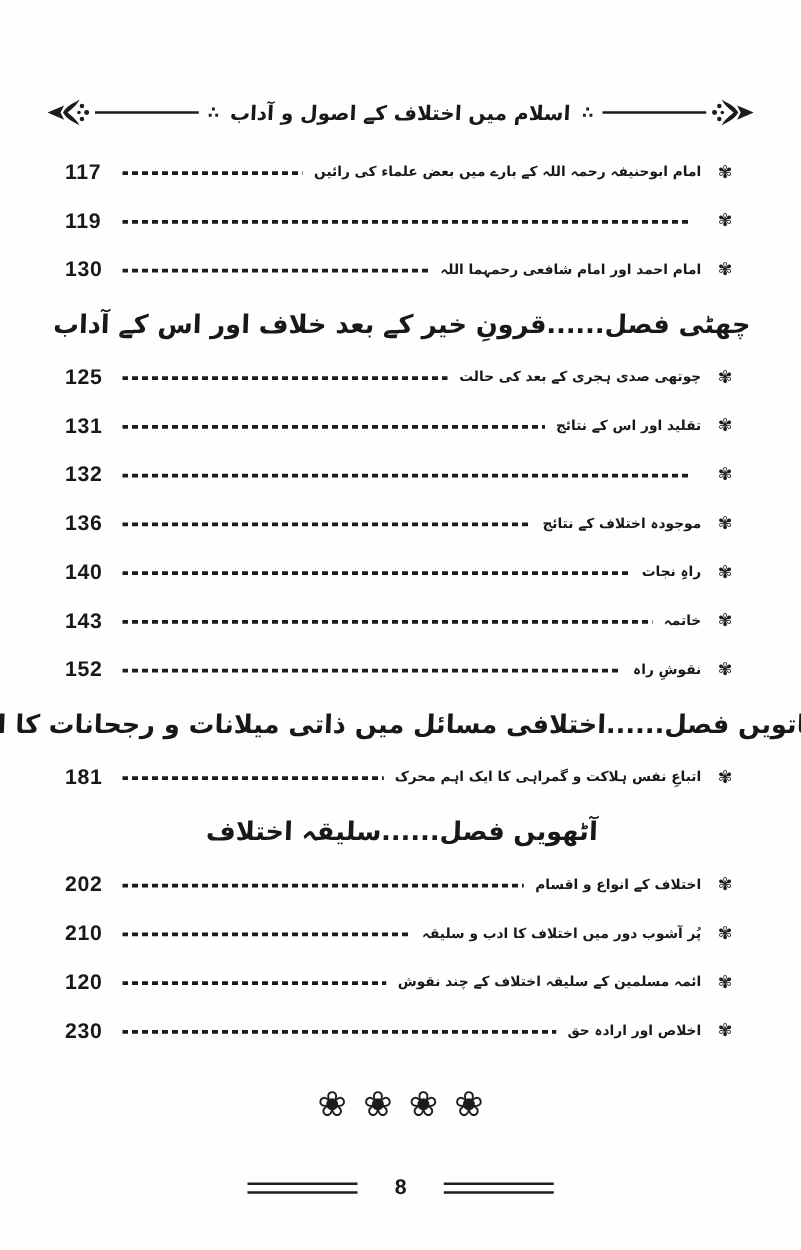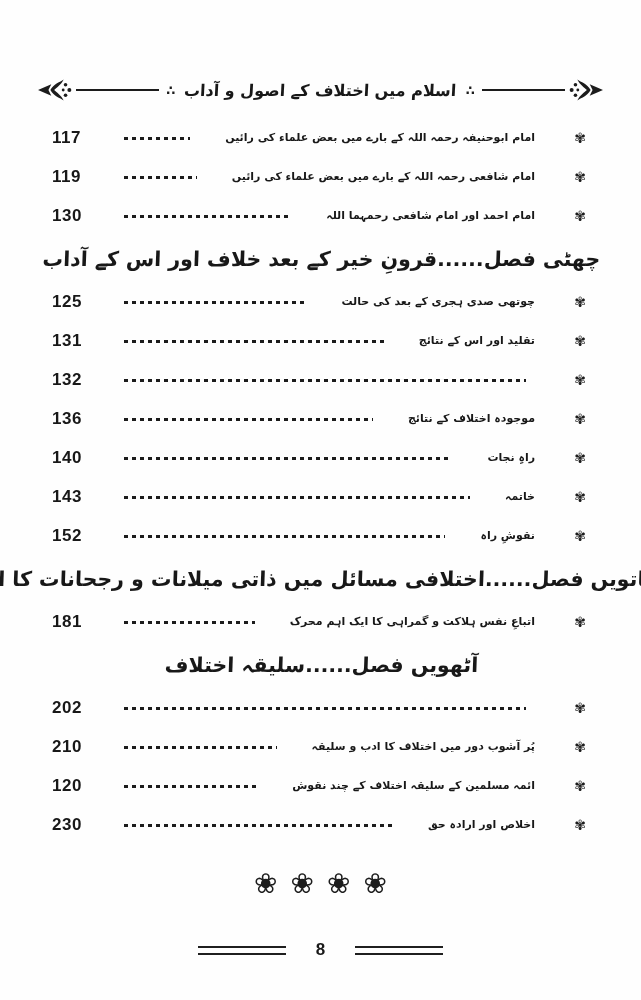--- a/index.html
+++ b/index.html
@@ -34,21 +34,20 @@
     font-size:16px;font-weight:700;
     white-space:nowrap;
     padding:0 2px;
     transform:skewX(-3deg);
   }
   
   .toc{margin:16px 50px 0 52px;}
   .row{
     display:flex;align-items:center;
     height:39px;
-    gap:26px;
   }
   .num{
     flex:0 0 auto;min-width:42px;
     font-family:"Liberation Sans","DejaVu Sans",sans-serif;
     font-size:17px;font-weight:600;
     letter-spacing:.5px;
     text-align:left;
   }
   .leader{
     flex:1 1 auto;height:2.6px;
@@ -138,21 +137,20 @@
     <div class="row">
       <span class="num">117</span>
       <div class="leader"></div>
       <span class="label">امام ابوحنیفہ رحمہ اللہ کے بارے میں بعض علماء کی رائیں</span>
       <span class="bullet">✾</span>
     </div>
 
     <div class="row">
       <span class="num">119</span>
       <div class="leader"></div>
-      <span class="label">امام شافعی رحمہ اللہ کے بارے میں بعض علماء کی رائیں</span>
       <span class="bullet">✾</span>
     </div>
 
     <div class="row">
       <span class="num">130</span>
       <div class="leader"></div>
       <span class="label">امام احمد اور امام شافعی رحمہما اللہ</span>
       <span class="bullet">✾</span>
     </div>
 
@@ -213,20 +211,21 @@
       <div class="leader"></div>
       <span class="label">اتباعِ نفس ہلاکت و گمراہی کا ایک اہم محرک</span>
       <span class="bullet">✾</span>
     </div>
 
     <div class="heading">آٹھویں فصل......سلیقہ اختلاف</div>
 
     <div class="row">
       <span class="num">202</span>
       <div class="leader"></div>
+      <span class="label">اختلاف کے انواع و اقسام</span>
       <span class="bullet">✾</span>
     </div>
 
     <div class="row">
       <span class="num">210</span>
       <div class="leader"></div>
       <span class="label">پُر آشوب دور میں اختلاف کا ادب و سلیقہ</span>
       <span class="bullet">✾</span>
     </div>
 

